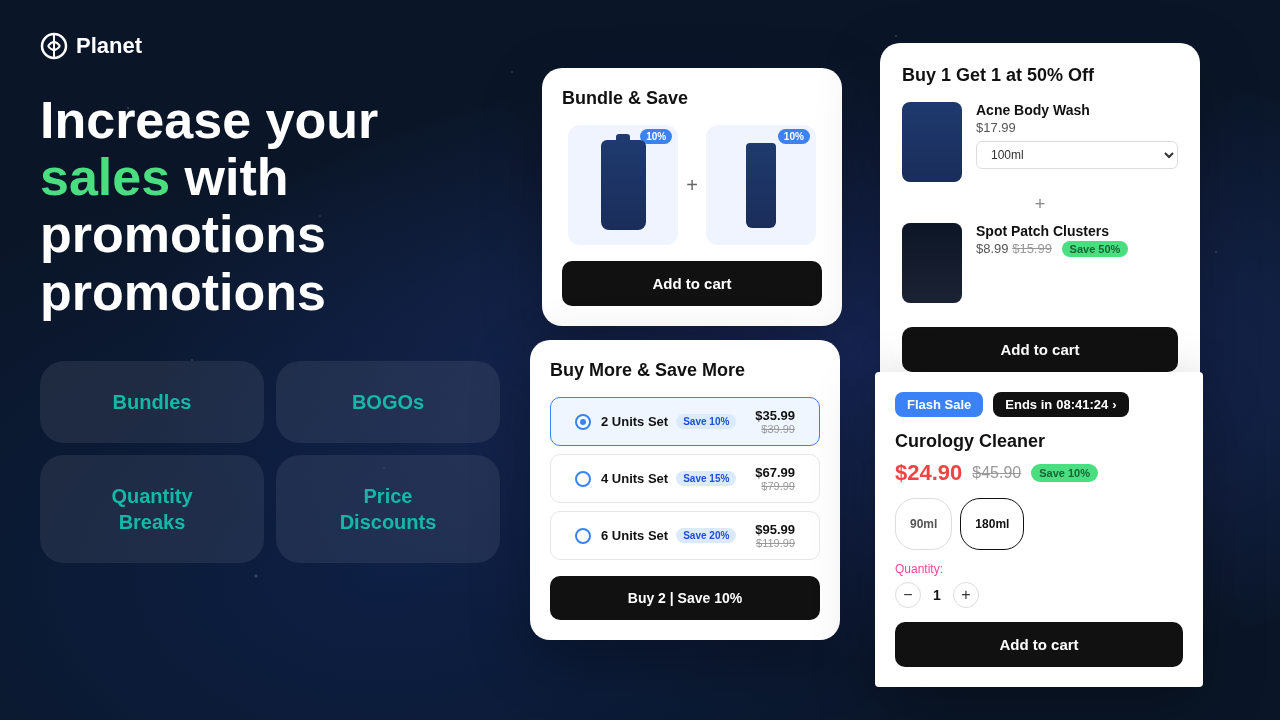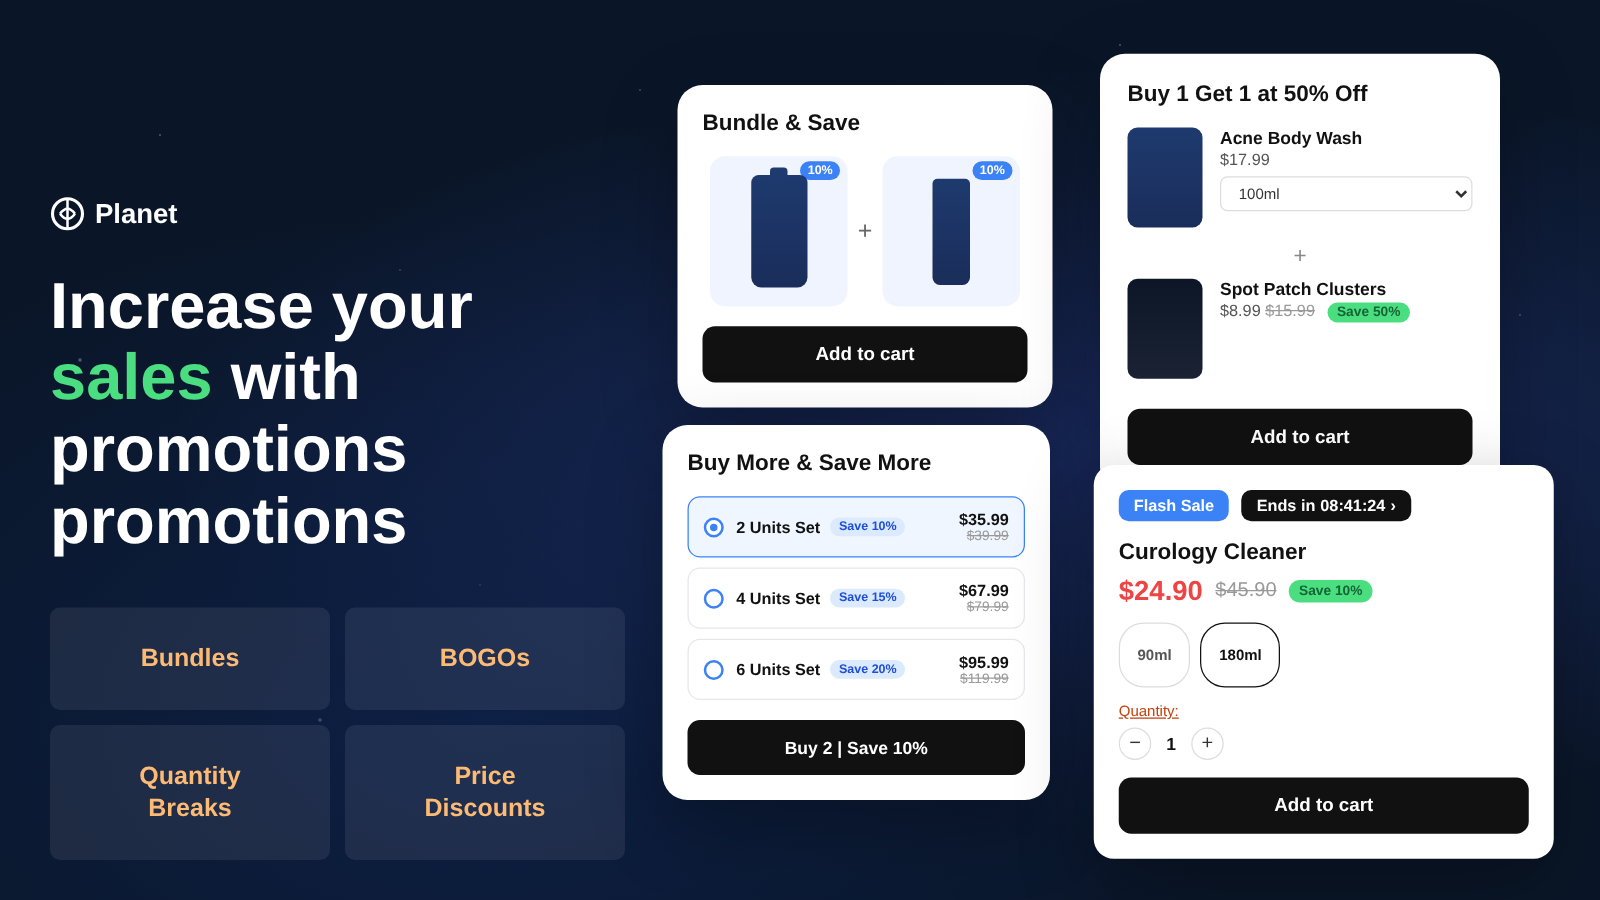--- a/index.html
+++ b/index.html
@@ -49,21 +49,20 @@
     
     .left-panel {
       position: absolute;
       left: 0;
       top: 0;
       width: 540px;
       height: 720px;
       padding: 32px 40px;
       display: flex;
       flex-direction: column;
-      justify-content: flex-end;
     }
 
     .logo {
       display: flex;
       align-items: center;
       gap: 8px;
       margin-bottom: 32px;
     }
     .logo-icon {
       width: 28px;
@@ -87,23 +86,23 @@
       color: #4ade80;
     }
 
     .features-grid {
       display: grid;
       grid-template-columns: 1fr 1fr;
       gap: 12px;
     }
     .feature-card {
       background: rgba(255,255,255,0.08);
-      border-radius: 8px;
+      border-radius: 24px;
       padding: 28px 20px;
-      color: #fdba74;
+      color: #14b8a6;
       font-size: 20px;
       font-weight: 700;
       text-align: center;
       line-height: 1.3;
       cursor: pointer;
     }
 
     
     .cards-area {
       position: absolute;
@@ -279,21 +278,21 @@
       left: 10px;
       width: 310px;
       background: white;
       border-radius: 20px;
       padding: 20px;
       box-shadow: 0 20px 60px rgba(0,0,0,0.3);
     }
     .qty-option {
       display: flex;
       align-items: center;
-      padding: 10px 12px;
+      padding: 10px 24px;
       border-radius: 10px;
       margin-bottom: 8px;
       border: 1.5px solid #e5e7eb;
       cursor: pointer;
     }
     .qty-option.selected {
       background: #eff6ff;
       border-color: #3b82f6;
     }
     .qty-radio {
@@ -352,23 +351,23 @@
       font-weight: 600;
       cursor: pointer;
       margin-top: 8px;
     }
 
     
     .card-flash {
       position: absolute;
       top: 372px;
       left: 355px;
-      width: 368px;
-      background: white;
-      border-radius: 16px;
+      width: 328px;
+      background: white;
+      border-radius: 4px;
       padding: 20px;
       box-shadow: 0 20px 60px rgba(0,0,0,0.3);
     }
     .flash-header {
       display: flex;
       align-items: center;
       gap: 10px;
       margin-bottom: 14px;
     }
     .flash-badge {
@@ -439,23 +438,22 @@
       cursor: pointer;
       color: #555;
       background: white;
     }
     .size-btn.selected {
       border-color: #111;
       color: #111;
     }
     .flash-qty-label {
       font-size: 12px;
-      color: #c2410c;
+      color: #ec4899;
       margin-bottom: 6px;
-      text-decoration: underline;
     }
     .qty-stepper {
       display: flex;
       align-items: center;
       gap: 12px;
       margin-bottom: 14px;
     }
     .qty-btn {
       width: 26px;
       height: 26px;

